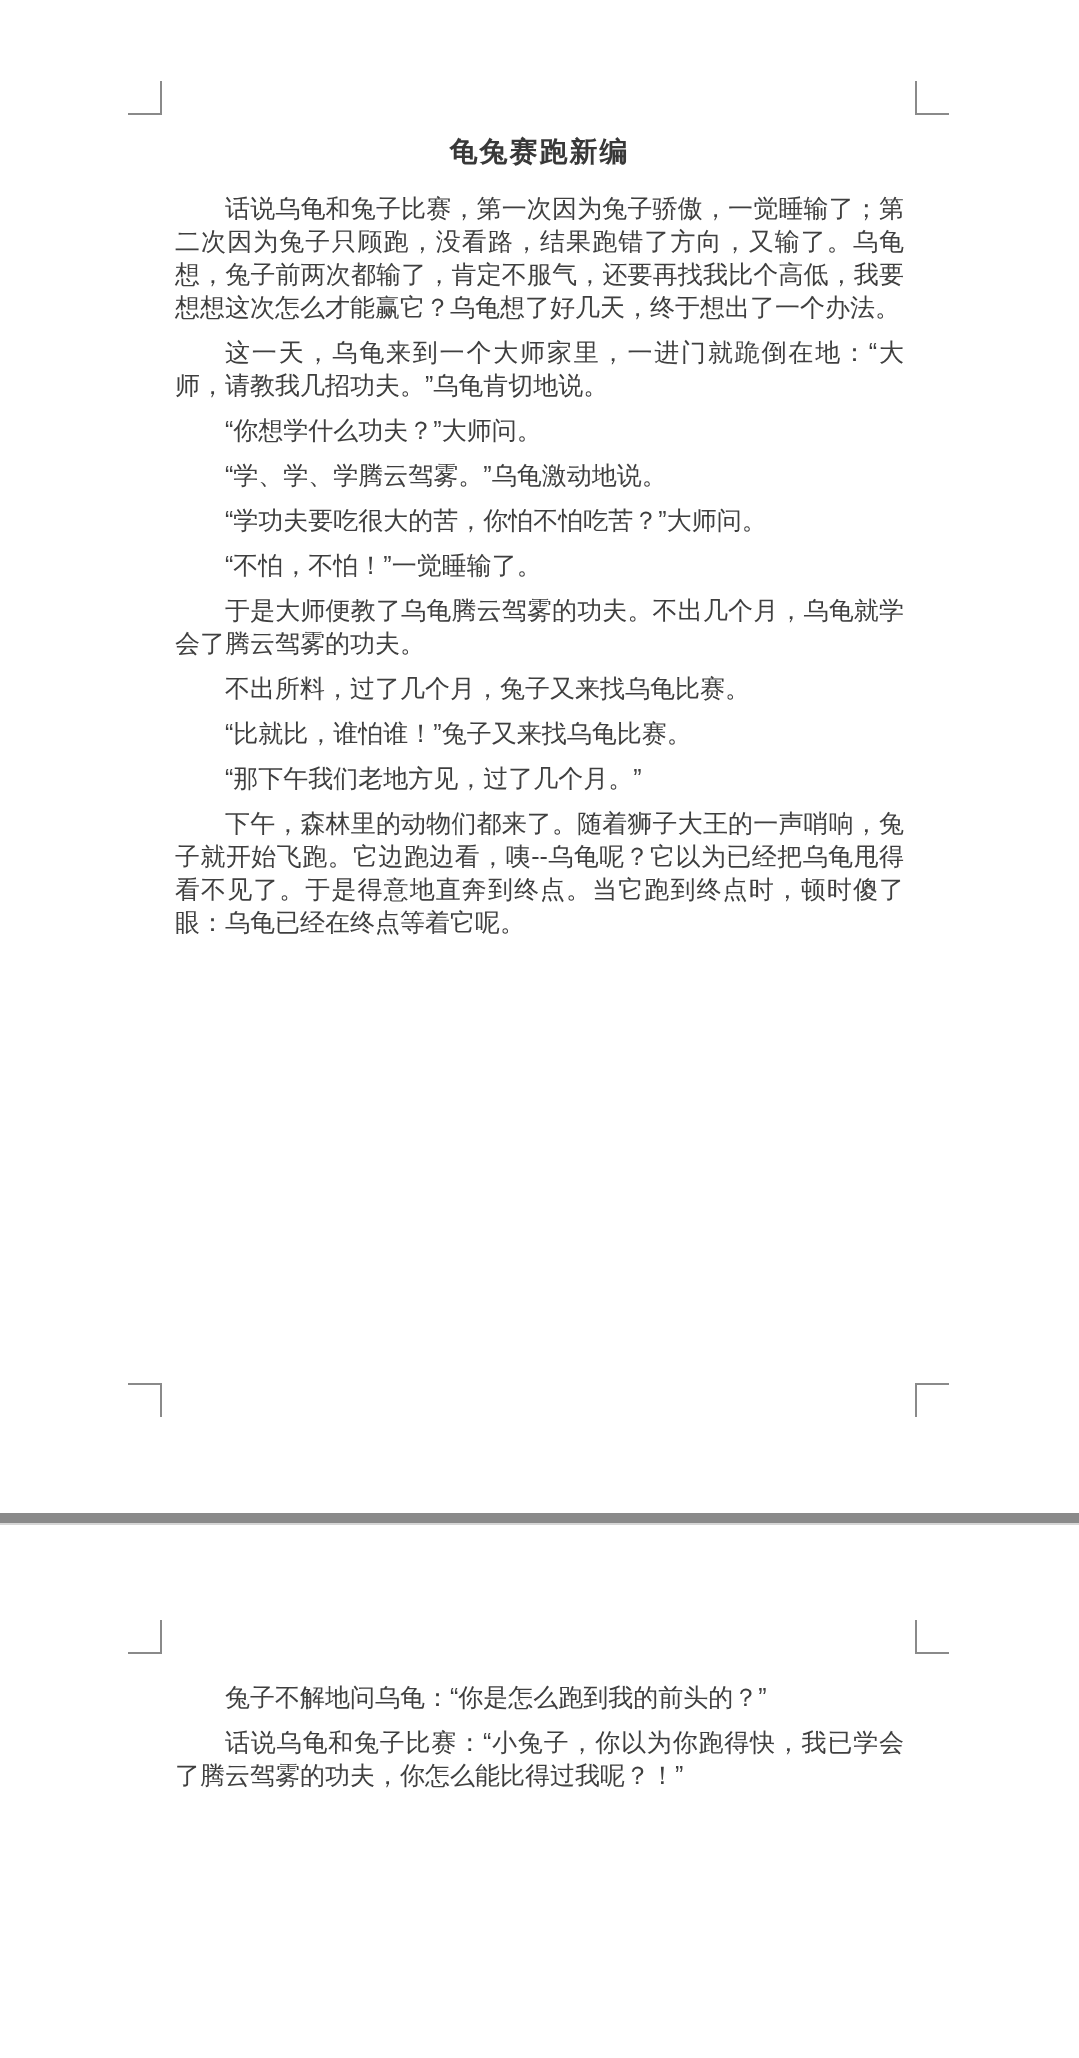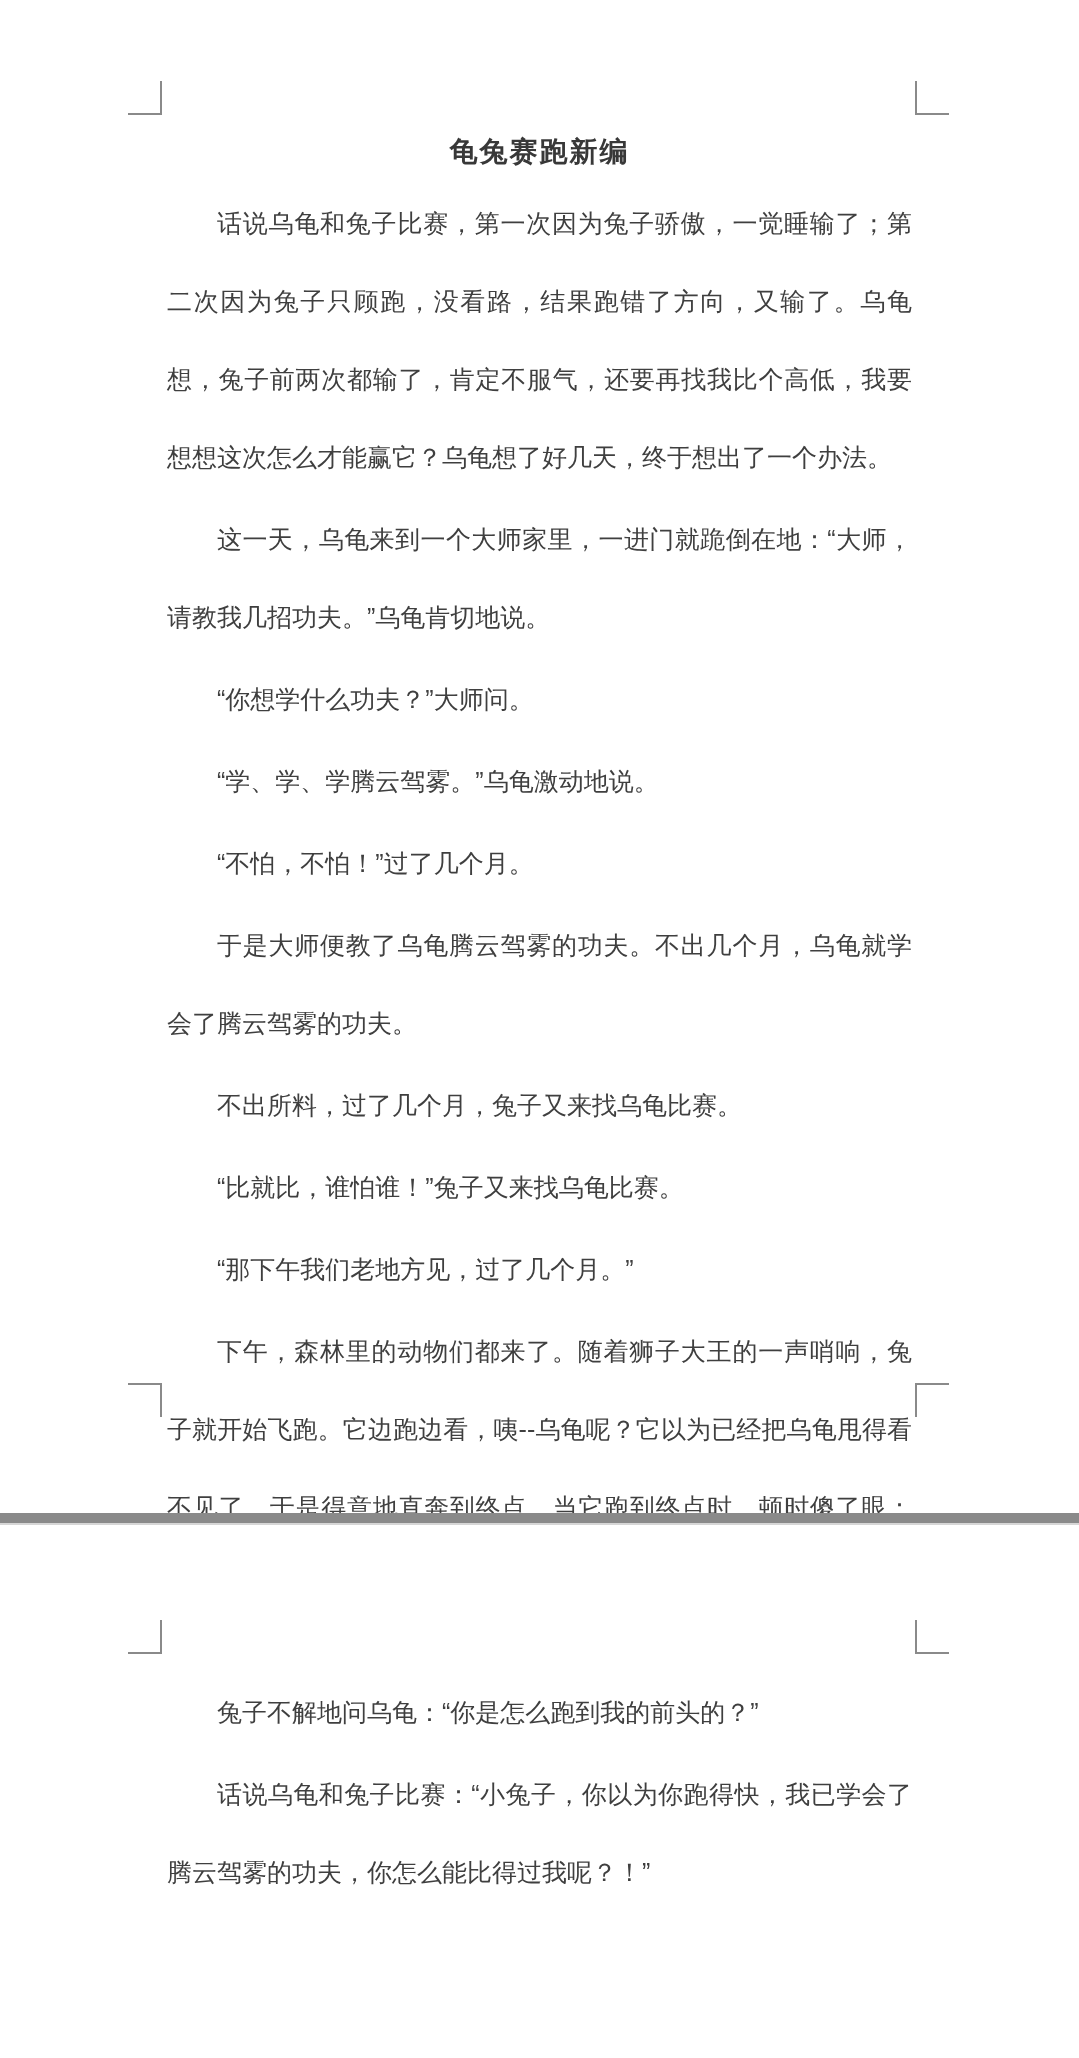--- a/index.html
+++ b/index.html
@@ -64,23 +64,23 @@
   .doc-title {
     margin: 0 0 4px 0;
     font-size: 28px;
     font-weight: 700;
     line-height: 56px;
     text-align: center;
     color: #383838;
     letter-spacing: 2px;
   }
   .body p {
-    margin: 4px;
+    margin: 12px;
     font-size: 25px;
-    line-height: 78px;
+    line-height: 33px;
     color: #3f3f3f;
     text-align: justify;
     text-indent: 2em;
     word-break: break-all;
   }
 </style>
 </head>
 <body>
 
 <div class="canvas">
@@ -92,21 +92,22 @@
     <div class="crop br p1-br"></div>
 
     <div class="content content-1">
       <h1 class="doc-title">龟兔赛跑新编</h1>
       <div class="body">
 
       <p>话说乌龟和兔子比赛，第一次因为兔子骄傲，一觉睡输了；第二次因为兔子只顾跑，没看路，结果跑错了方向，又输了。乌龟想，兔子前两次都输了，肯定不服气，还要再找我比个高低，我要想想这次怎么才能赢它？乌龟想了好几天，终于想出了一个办法。</p>
           <p>这一天，乌龟来到一个大师家里，一进门就跪倒在地：“大师，请教我几招功夫。”乌龟肯切地说。</p>
           <p>“你想学什么功夫？”大师问。</p>
           <p>“学、学、学腾云驾雾。”乌龟激动地说。</p>
-          <p>“不怕，不怕！”过了几个月。</p>
+          <p>“学功夫要吃很大的苦，你怕不怕吃苦？”大师问。</p>
+          <p>“不怕，不怕！”一觉睡输了。</p>
           <p>于是大师便教了乌龟腾云驾雾的功夫。不出几个月，乌龟就学会了腾云驾雾的功夫。</p>
           <p>不出所料，过了几个月，兔子又来找乌龟比赛。</p>
           <p>“比就比，谁怕谁！”兔子又来找乌龟比赛。</p>
           <p>“那下午我们老地方见，过了几个月。”</p>
           <p>下午，森林里的动物们都来了。随着狮子大王的一声哨响，兔子就开始飞跑。它边跑边看，咦--乌龟呢？它以为已经把乌龟甩得看不见了。于是得意地直奔到终点。当它跑到终点时，顿时傻了眼：乌龟已经在终点等着它呢。</p>
         </div>
     </div>
   </section>
 
   <div class="page-divider"></div>

